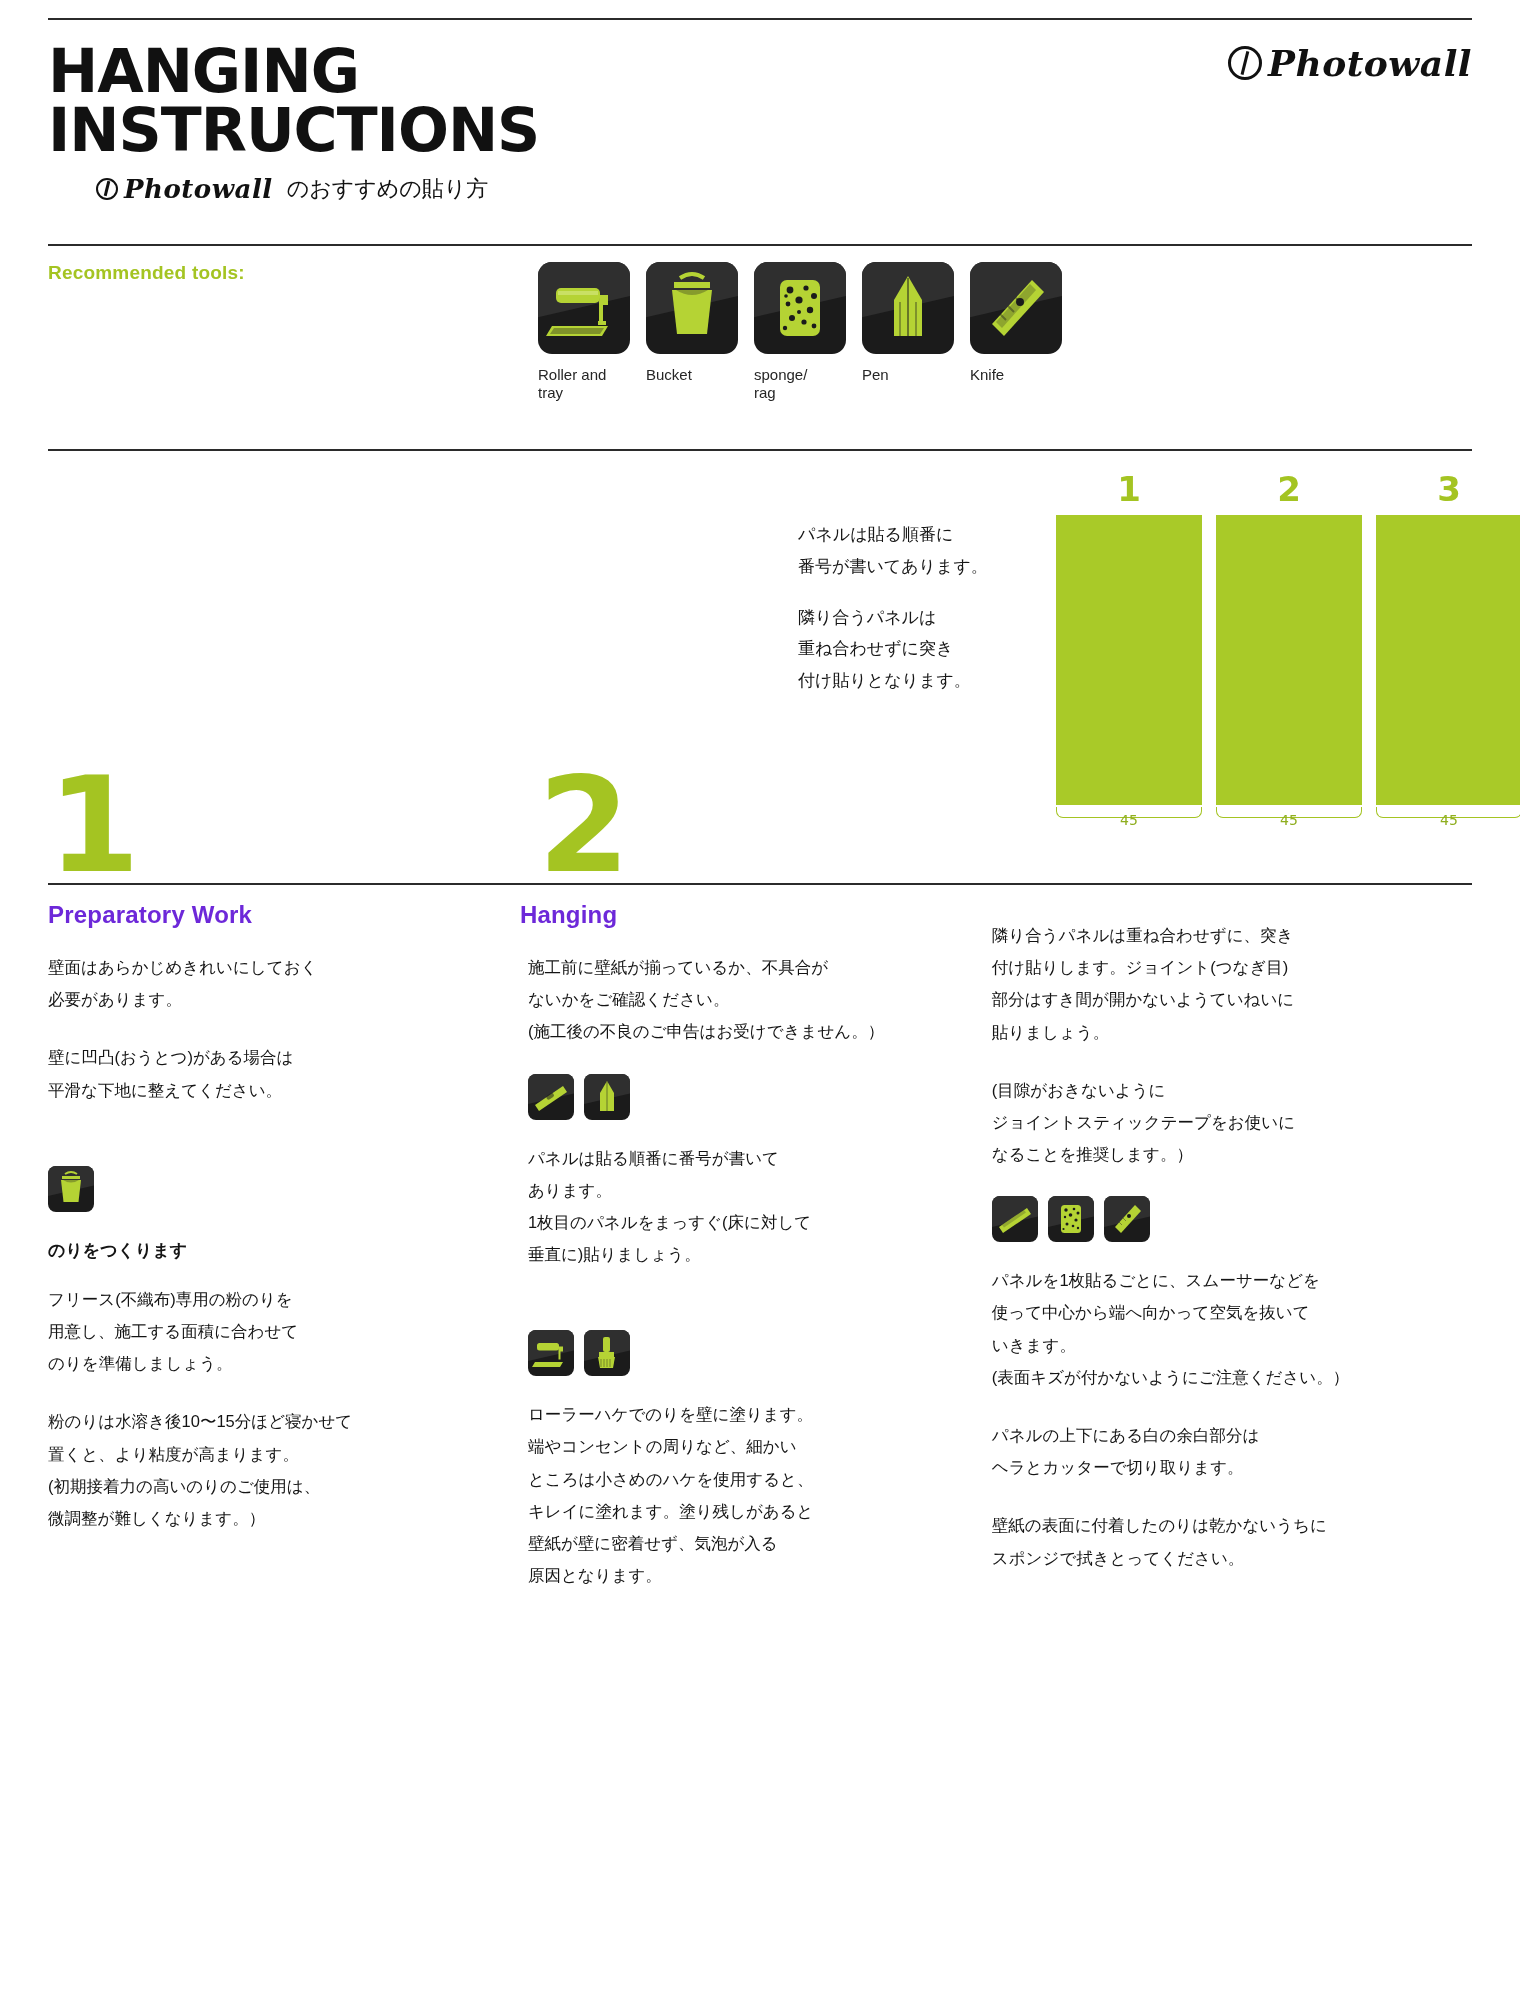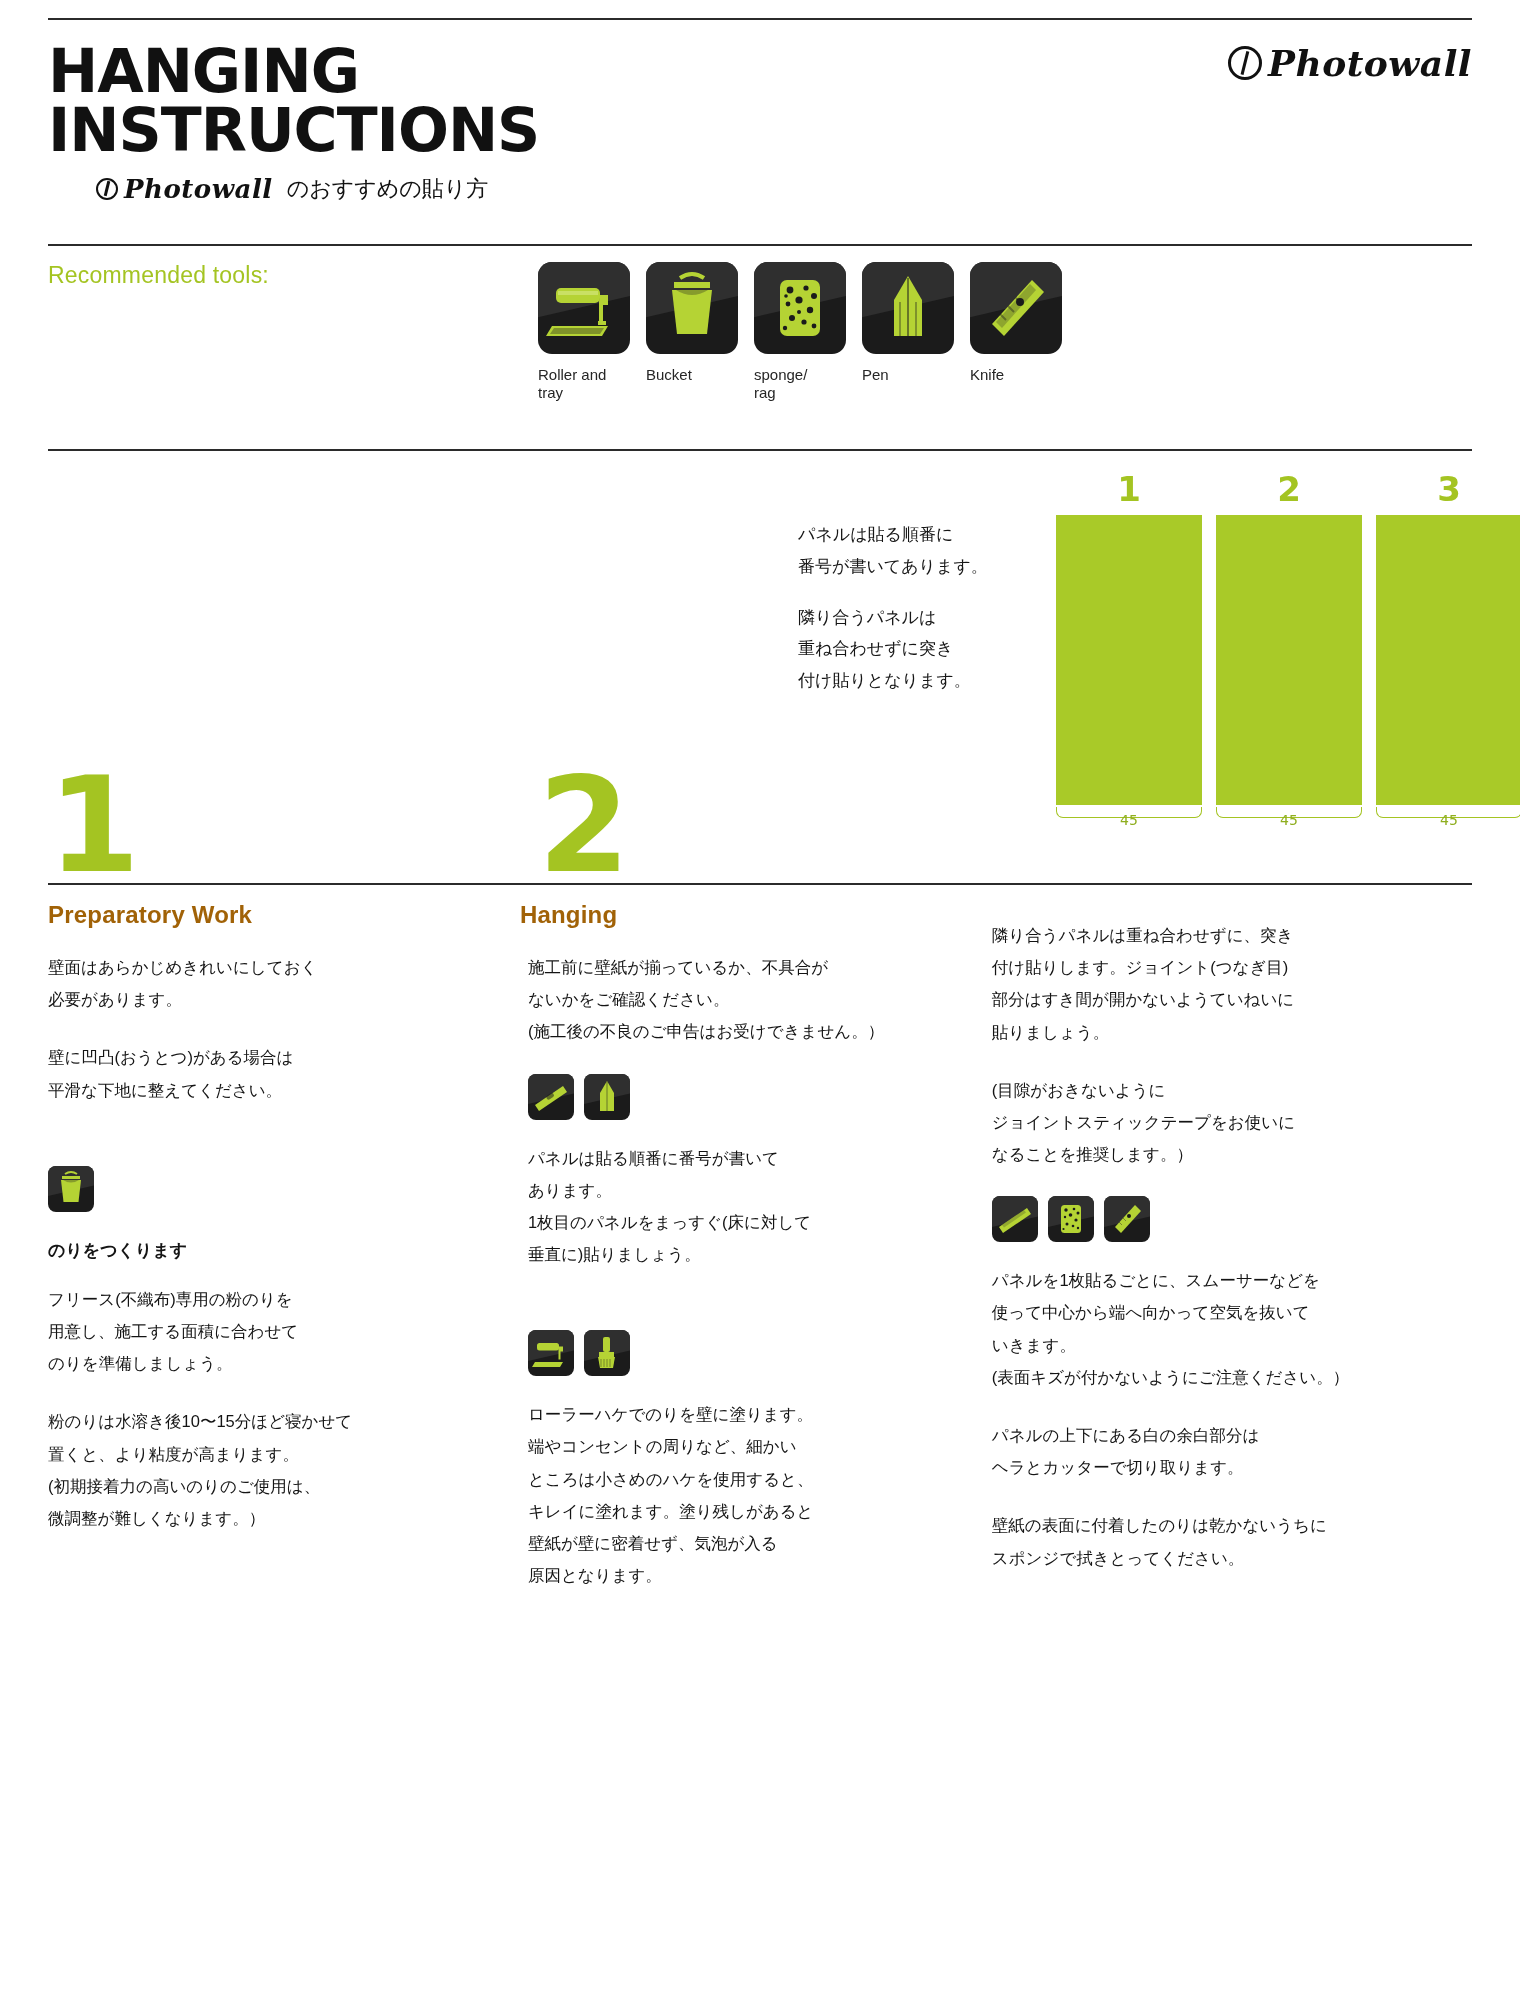--- a/index.html
+++ b/index.html
@@ -91,22 +91,22 @@
   .logo-sub .logo-word { font-size: 26px; }
 
   
   .tools-rule { margin-top: 40px; }
   .tools {
     display: flex;
     align-items: flex-start;
     padding-top: 16px;
   }
   .tools-label {
-    font-size: 23px;
-    font-weight: normal;
+    font-size: 19px;
+    font-weight: bold;
     color: #a4c422;
     width: 490px;
     letter-spacing: 0.2px;
   }
   .tool-list {
     display: flex;
     gap: 16px;
   }
   .tool {
     width: 92px;
@@ -237,21 +237,21 @@
     display: flex;
     gap: 0;
     padding-top: 16px;
   }
   .col { width: 490px; padding-right: 34px; }
   .col.c3 { width: 500px; padding-right: 0; }
 
   .col h2 {
     font-size: 24px;
     font-weight: bold;
-    color: #a16207;
+    color: #6d28d9;
     margin: 0 0 22px 0;
     letter-spacing: 0.2px;
   }
   .col p {
     font-size: 16.5px;
     line-height: 1.95;
     margin: 0 0 26px 0;
     color: #141414;
   }
   .col .indent { padding-left: 8px; }

